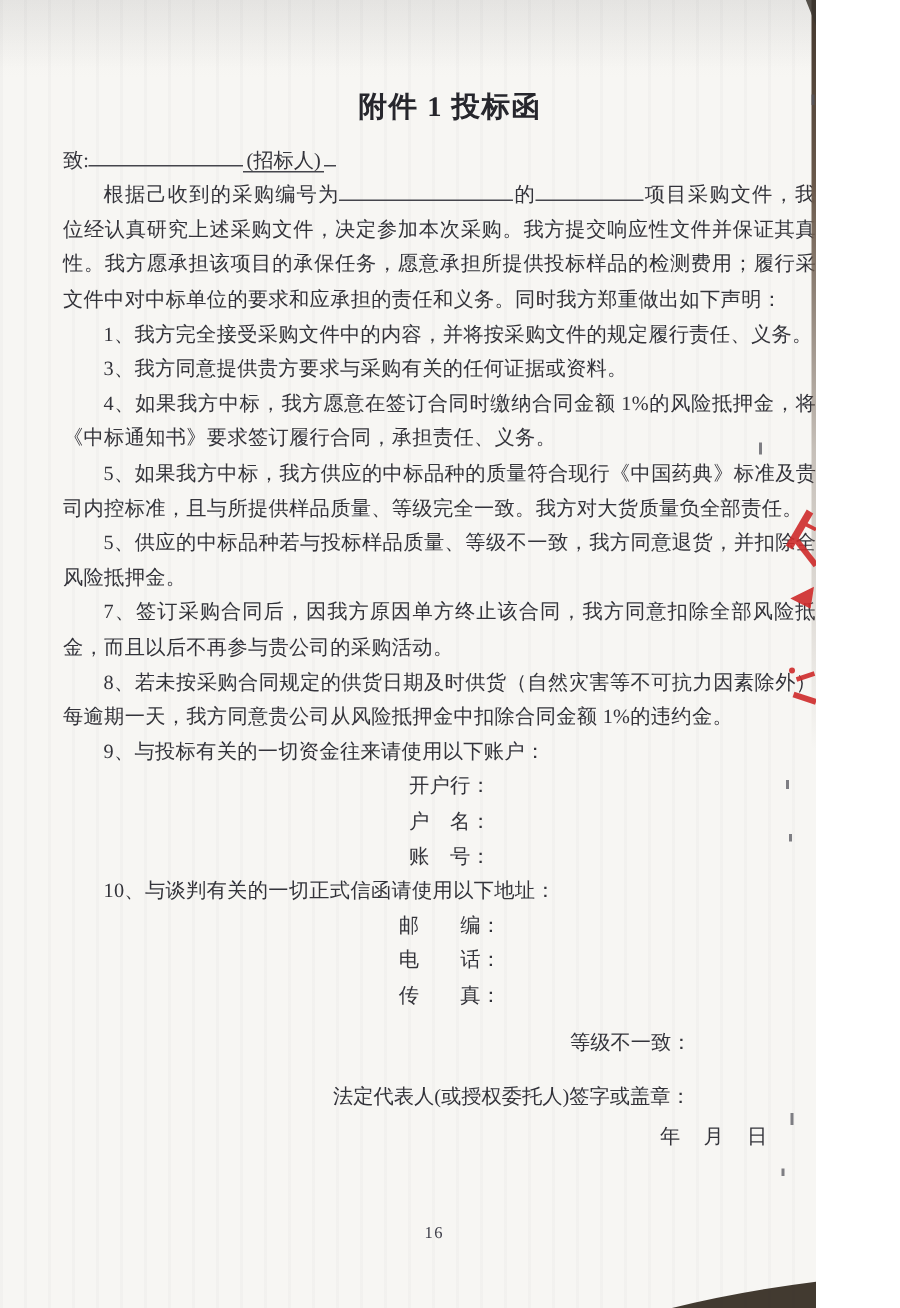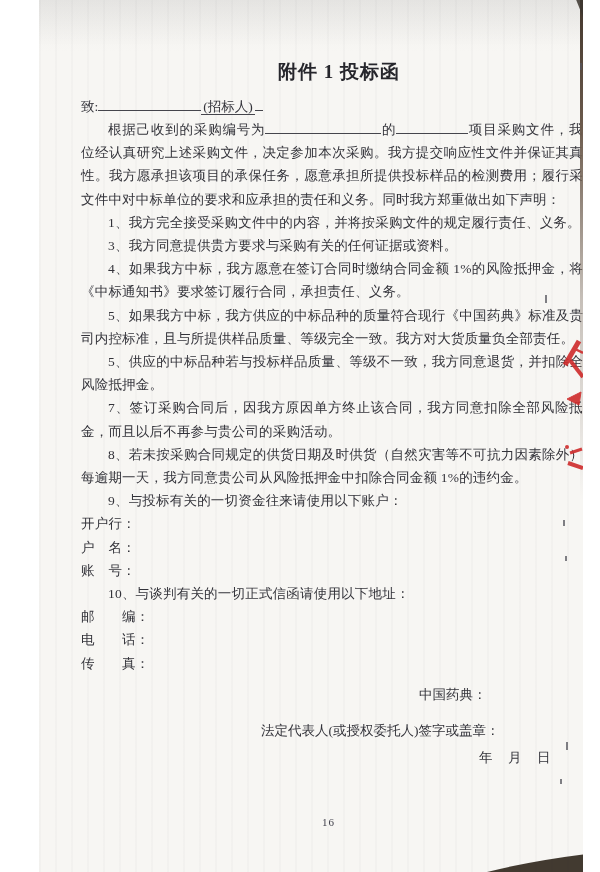--- a/index.html
+++ b/index.html
@@ -4,42 +4,41 @@
 <style>
   html,body{margin:0;padding:0;}
   body{width:600px;height:872px;overflow:hidden;}
   .page{
     position:relative;width:544px;height:872px;overflow:hidden;
     background:
       repeating-linear-gradient(90deg, rgba(90,90,100,0.03) 0 2px, rgba(0,0,0,0) 2px 16px),
       linear-gradient(180deg, #f2f1ee 0%, #f7f6f3 6%, #f7f6f3 100%);
     font-family:"Liberation Serif","DejaVu Serif",serif;
     color:#33333a;
-    margin-left:39px;
   }
   .page::before{
     content:"";position:absolute;left:0;top:0;width:100%;height:46px;
     background:linear-gradient(180deg, rgba(110,110,115,0.10), rgba(110,110,115,0.0));
     pointer-events:none;
   }
   .content{position:absolute;left:42px;top:0;width:516px;}
   .doc-title{
     margin:58px 0 0 0;text-align:center;
     font-size:19px;line-height:28px;font-weight:bold;color:#26262c;
     letter-spacing:1px;
   }
   .to-line{margin-top:9px;font-size:13.5px;line-height:23px;white-space:nowrap;}
   .blank{display:inline-block;border-bottom:1px solid #45454c;height:15px;vertical-align:baseline;}
   .u-text{border-bottom:1px solid #45454c;padding:0 2px;}
   p.body-par{
     margin:0;text-align:justify;text-indent:2em;
     font-size:13.5px;line-height:23.2px;letter-spacing:0.2px;
   }
   p.field-line{
-    margin:0;text-indent:0;text-align:left;
+    margin:0;text-indent:0;text-align:center;
     font-size:13.5px;line-height:23.2px;letter-spacing:0.2px;
   }
   .sig-seal{margin:8px 0 0 338px;font-size:13.5px;line-height:23px;}
   .sig-sign{margin:13px 0 0 180px;font-size:13.5px;line-height:23px;}
   .sig-date{margin:4px 0 0 398px;font-size:13.5px;line-height:23px;letter-spacing:1px;}
   .page-number{
     position:absolute;left:283px;top:816px;
     font-size:11px;color:#3f3f4a;letter-spacing:1px;
     font-family:"Liberation Serif",serif;
   }
@@ -88,21 +87,21 @@
     <p class="field-line">开户行：</p>
     <p class="field-line">户　名：</p>
     <p class="field-line">账　号：</p>
 
     <p class="body-par">10、与谈判有关的一切正式信函请使用以下地址：</p>
 
     <p class="field-line">邮　　编：</p>
     <p class="field-line">电　　话：</p>
     <p class="field-line">传　　真：</p>
 
-    <div class="sig-seal">中国药典：</div>
+    <div class="sig-seal">等级不一致：</div>
     <div class="sig-sign">法定代表人(或授权委托人)签字或盖章：</div>
     <div class="sig-date">年　月　日</div>
 
   </div>
 
   <div class="page-number">16</div>
 
   <div class="edge-right"></div>
   <div class="corner-tr"></div>
 

